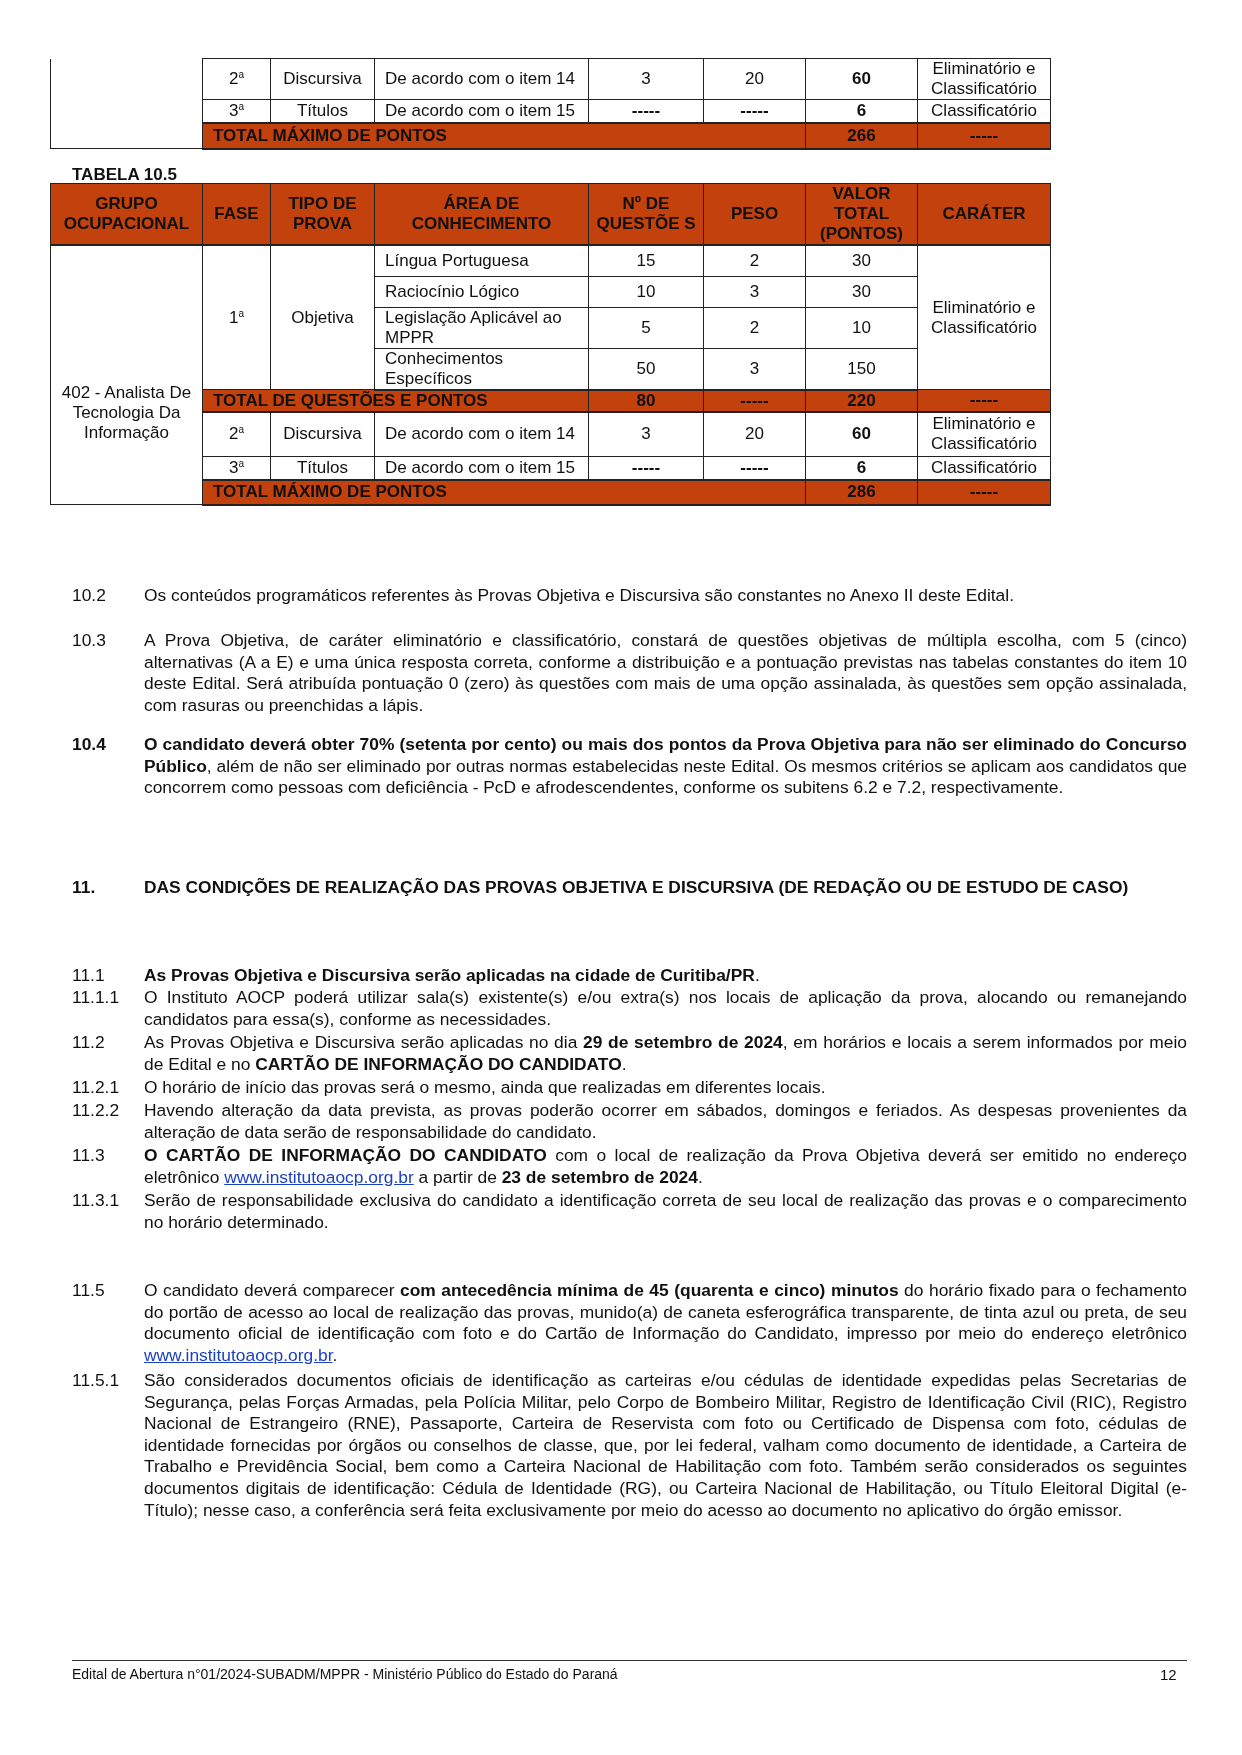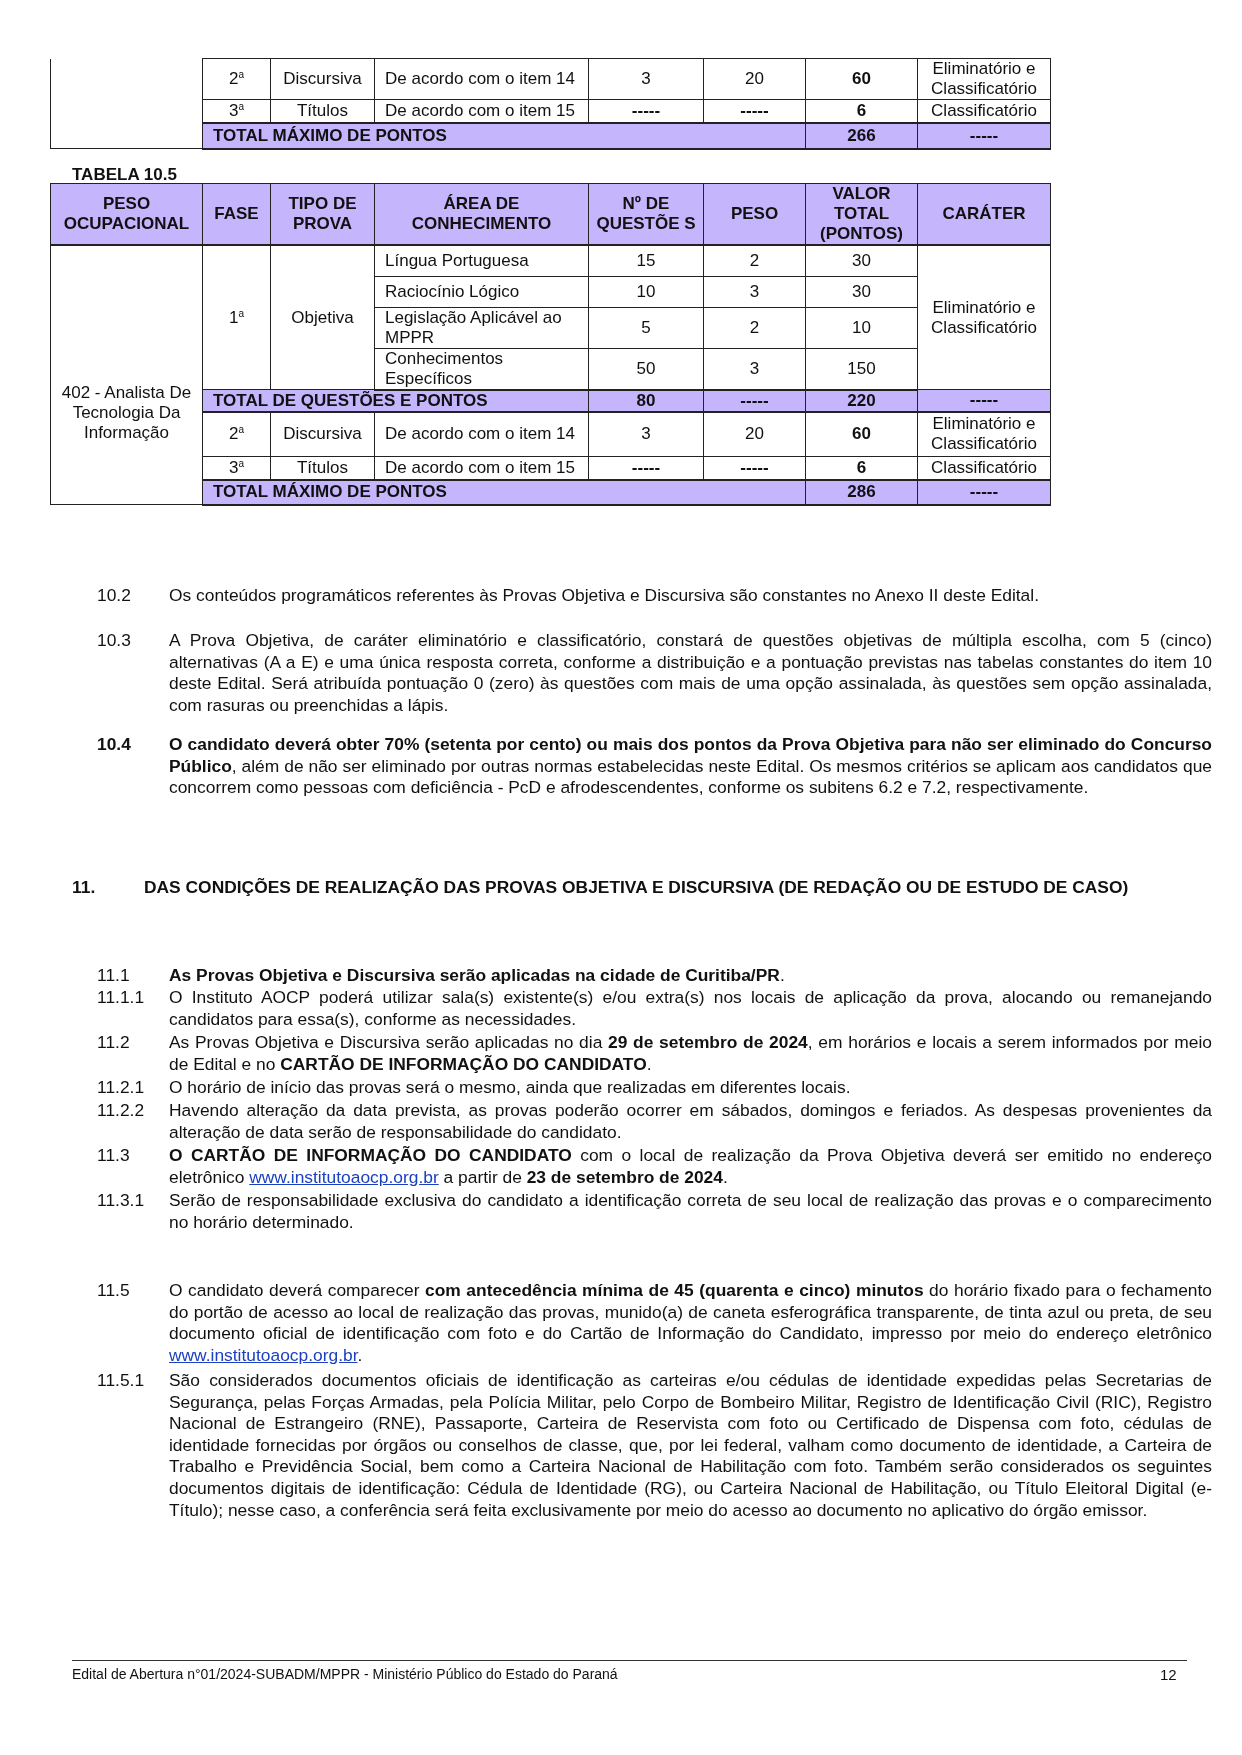--- a/index.html
+++ b/index.html
@@ -5,31 +5,31 @@
   html, body { margin:0; padding:0; background:#ffffff; }
   body { width:1242px; height:1755px; position:relative; overflow:hidden;
          font-family:"Liberation Sans", sans-serif; color:#111; }
   .page { position:absolute; left:0; top:0; width:1242px; height:1755px;border-radius:15px; }
 
   table.grid { position:absolute; border-collapse:collapse; table-layout:fixed;
                font-family:"Liberation Sans", sans-serif; font-size:17px; color:#111; }
   table.grid td { border:1.5px solid #222; text-align:center; vertical-align:middle;
                   padding:0 4px; line-height:20px; }
   table.grid td.left { text-align:left; padding-left:10px; }
-  table.grid .shade { background:#c4b5fd; }
+  table.grid .shade { background:#c2410c; }
   table.grid .bold { font-weight:bold; }
   table.grid tr.thickbottom td { border-bottom:2.5px solid #222; }
   table.grid td.nob { border-top:none; }
 
   #top-table { left:50px; top:58px; width:1000px; }
   #t105 { left:50px; top:183px; width:1000px; }
 
   .table-caption { position:absolute; left:72px; top:165px; font-weight:bold; font-size:17px; }
 
-  .para { position:absolute; left:72px; width:1115px; font-size:17.4px; line-height:21.6px;margin-left:25px; }
+  .para { position:absolute; left:72px; width:1115px; font-size:17.4px; line-height:21.6px; }
   .para .num { position:absolute; left:0; top:0; width:62px; }
   .para .txt { margin-left:72px; text-align:justify; }
   .para .txt.nojust { text-align:left; }
   .b { font-weight:bold; }
   a.link { color:#1a3fbf; text-decoration:underline; }
 
   .section-title { position:absolute; left:72px; width:1115px; font-weight:bold;
                    font-size:17.4px; line-height:22px; }
   .section-title .num { position:absolute; left:0; top:0; }
   .section-title .txt { margin-left:72px; text-align:justify; }
@@ -92,21 +92,21 @@
         <col style="width:68px">
         <col style="width:104px">
         <col style="width:214px">
       <col style="width:115px">
         <col style="width:102px">
         <col style="width:112px">
         <col style="width:133px">
     </colgroup>
     <tbody>
         <tr style="height:58px" class="thickbottom">
-      <td class="shade bold">PESO OCUPACIONAL</td>
+      <td class="shade bold">GRUPO OCUPACIONAL</td>
       <td class="shade bold">FASE</td>
       <td class="shade bold">TIPO DE PROVA</td>
       <td class="shade bold">ÁREA DE CONHECIMENTO</td>
       <td class="shade bold">Nº DE QUESTÕE S</td>
       <td class="shade bold">PESO</td>
       <td class="shade bold">VALOR TOTAL (PONTOS)</td>
       <td class="shade bold">CARÁTER</td>
     </tr>
     <tr style="height:31px">
       <td rowspan="8" style="vertical-align:middle; padding-top:76px;">402 - Analista De Tecnologia Da Informação</td>

